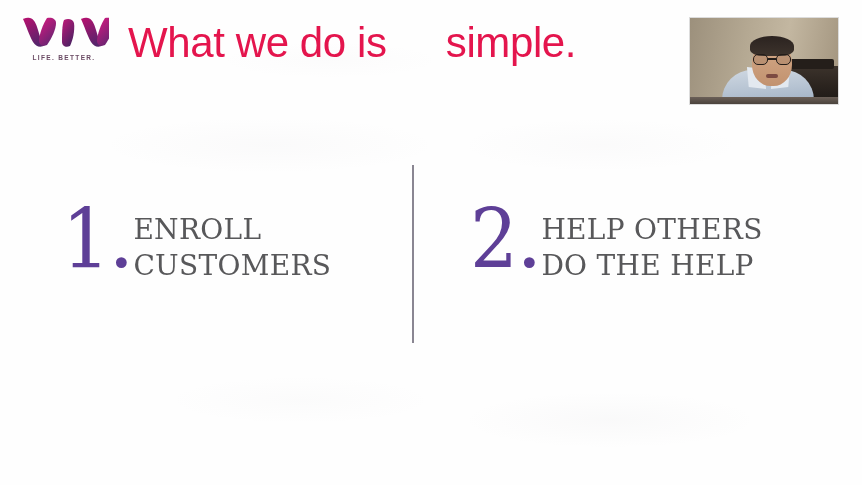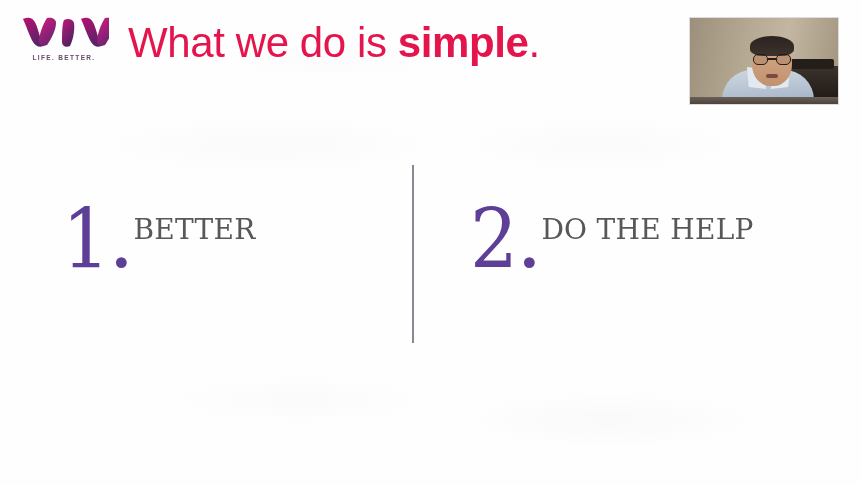--- a/index.html
+++ b/index.html
@@ -71,21 +71,21 @@
     position: absolute;
     left: 128px; top: 19px;
     font-family: "Liberation Sans", sans-serif;
     font-size: 42px;
     font-weight: 400;
     color: #e4154d;
     letter-spacing: -0.4px;
     white-space: nowrap;
     line-height: 1.15;
   }
-  .slide-title .strong { font-weight: 700; }
+  .slide-title .strong { font-weight: 400; margin-left: 48px; }
 
   
   .webcam {
     position: absolute;
     left: 690px; top: 18px;
     width: 148px; height: 86px;
     overflow: hidden;
     background: #b3a894;
     box-shadow: 0 0 0 1px rgba(120,120,120,0.25);
   }
@@ -299,28 +299,30 @@
   <div class="body-area">
 
     <div class="divider"></div>
 
     <div class="point point-1">
       <span class="numeral-wrap">
         <span class="numeral">1</span>
         <span class="numeral-dot">.</span>
       </span>
       <span class="point-text">
-        <span class="ln">BETTER</span>
+        <span class="ln">ENROLL</span>
+        <span class="ln">CUSTOMERS</span>
       </span>
     </div>
 
     <div class="point point-2">
       <span class="numeral-wrap">
         <span class="numeral">2</span>
         <span class="numeral-dot">.</span>
       </span>
       <span class="point-text">
+        <span class="ln">HELP OTHERS</span>
         <span class="ln">DO THE HELP</span>
       </span>
     </div>
 
   </div>
 </div>
 
 </body></html>

